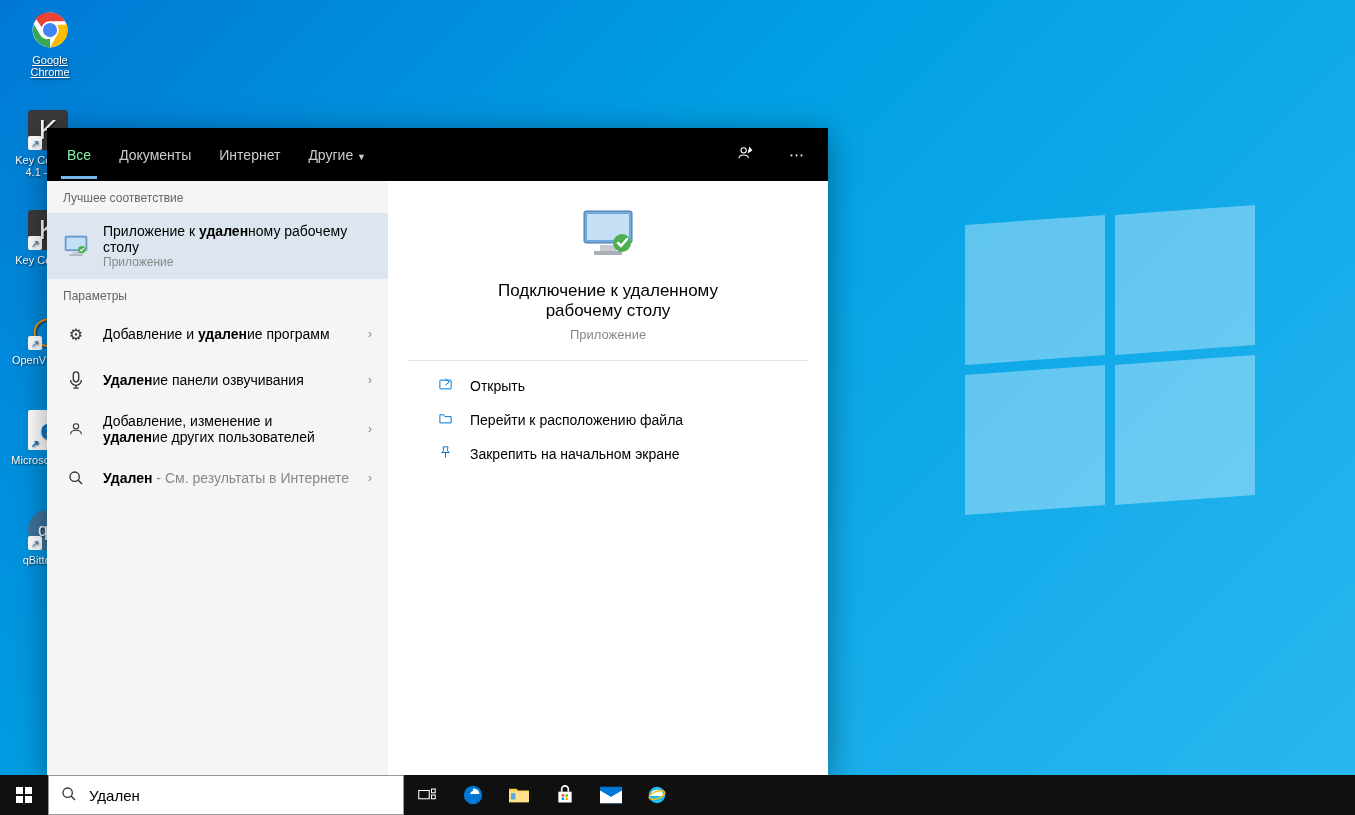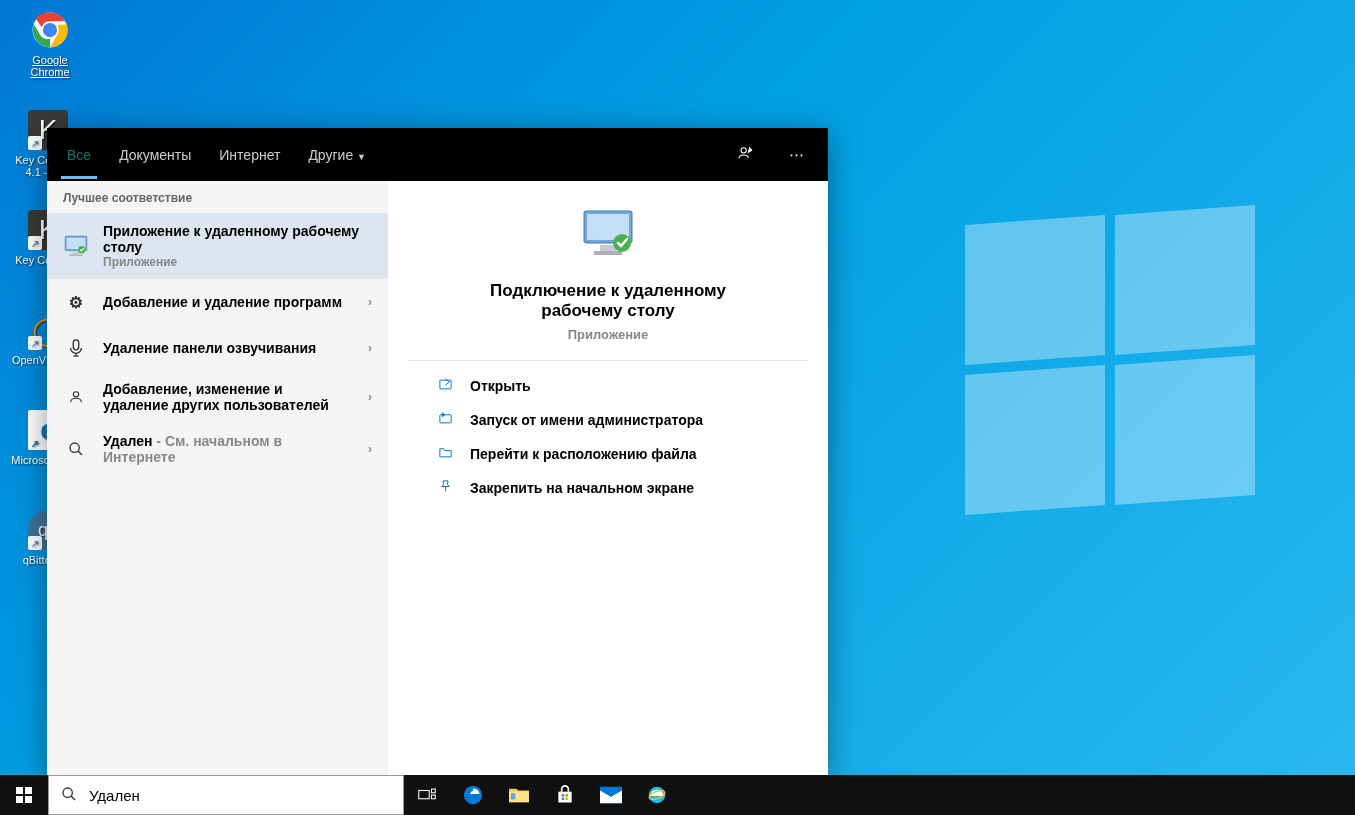--- a/index.html
+++ b/index.html
@@ -86,41 +86,40 @@
       gap: 16px;
       color: #ccc;
       font-size: 14px;
     }
     .panel-header .tab {
       padding: 16px 6px;
       cursor: pointer;
       position: relative;
     }
     .panel-header .tab.active {
-      color: #0f766e;
+      color: #86efac;
     }
     .panel-header .tab.active::after {
       content: '';
       position: absolute;
       left: 0; right: 0; bottom: 0;
       height: 3px;
       background: #76b9ed;
     }
     .panel-header .spacer { flex: 1; }
     .panel-header .hicon {
       color: #fff;
       padding: 0 10px;
       cursor: pointer;
       font-size: 15px;
     }
     .panel-body {
       flex: 1;
       display: flex;
       background: #f5f5f5;
-      font-weight: bold;
     }
     .left-col {
       width: 341px;
       background: #f5f5f5;
       overflow-y: auto;
     }
     .right-col {
       flex: 1;
       background: #fff;
     }
@@ -334,20 +333,21 @@
             <rect x="12" y="37" width="26" height="3" fill="#aab0b8"></rect>
             <circle cx="36" cy="28" r="7" fill="#4caf50"></circle>
             <path d="M33 28l2.5 2.5L40 25" stroke="#fff" stroke-width="2" fill="none"></path>
           </svg>
         </div>
         <div class="rtext">
           <div><span>Приложение к </span><b>удален</b><span>ному рабочему столу</span></div>
           <div class="sub">Приложение</div>
         </div>
       </div>
+      <div class="section-header">Параметры</div>
       <div class="result-item">
         <div class="ricon">⚙</div>
         <div class="rtext"><span>Добавление и </span><b>удален</b><span>ие программ</span></div>
         <div class="chev">›</div>
       </div>
       <div class="result-item">
         <div class="ricon">
           <svg width="16" height="18" viewBox="0 0 16 20" fill="none" stroke="#333" stroke-width="1.5">
               <rect x="5" y="1" width="6" height="11" rx="3"></rect>
               <path d="M2 10a6 6 0 0 0 12 0M8 16v3M5 19h6"></path>
@@ -369,21 +369,21 @@
           </div>
         <div class="chev">›</div>
       </div>
       <div class="result-item">
         <div class="ricon">
           <svg width="16" height="16" viewBox="0 0 24 24" fill="none" stroke="#333" stroke-width="2">
               <circle cx="10" cy="10" r="7"></circle>
               <path d="M21 21l-6-6"></path>
             </svg>
         </div>
-        <div class="rtext"><b>Удален</b><span style="color:#888;"> - См. начальном в Интернете</span></div>
+        <div class="rtext"><b>Удален</b><span style="color:#888;"> - См. результаты в Интернете</span></div>
         <div class="chev">›</div>
       </div>
     </div>
     <div class="right-col">
       <div class="preview-pane">
         <div class="preview-icon-large">
           <svg viewBox="0 0 60 50" width="60" height="50">
             <rect x="6" y="2" width="48" height="32" rx="2" fill="#6ea8dc" stroke="#4a7aa8" stroke-width="1"></rect>
             <rect x="9" y="5" width="42" height="26" fill="#c5dff5"></rect>
             <rect x="22" y="36" width="16" height="6" fill="#c7cbd1"></rect>
@@ -397,29 +397,20 @@
         <div class="divider"></div>
         <div class="action-list">
           <div class="action-item">
             <span class="aicon">
               <svg width="15" height="15" viewBox="0 0 24 24" fill="none" stroke="#0078d4" stroke-width="1.6">
                   <rect x="3" y="5" width="18" height="14" rx="1"></rect>
                   <path d="M12 3l6 5-6 5"></path>
                 </svg>
             </span>
             <span>Открыть</span>
-          </div>
-          <div class="action-item">
-            <span class="aicon">
-              <svg width="15" height="15" viewBox="0 0 24 24" fill="none" stroke="#0078d4" stroke-width="1.6">
-                  <rect x="3" y="6" width="18" height="13" rx="1"></rect>
-                  <path d="M7 6V3l4 3-4 3z" fill="#0078d4"></path>
-                </svg>
-            </span>
-            <span>Запуск от имени администратора</span>
           </div>
           <div class="action-item">
             <span class="aicon">
               <svg width="15" height="15" viewBox="0 0 24 24" fill="none" stroke="#0078d4" stroke-width="1.6">
                   <path d="M3 6h6l2 3h10v10H3z"></path>
                 </svg>
             </span>
             <span>Перейти к расположению файла</span>
           </div>
           <div class="action-item">

